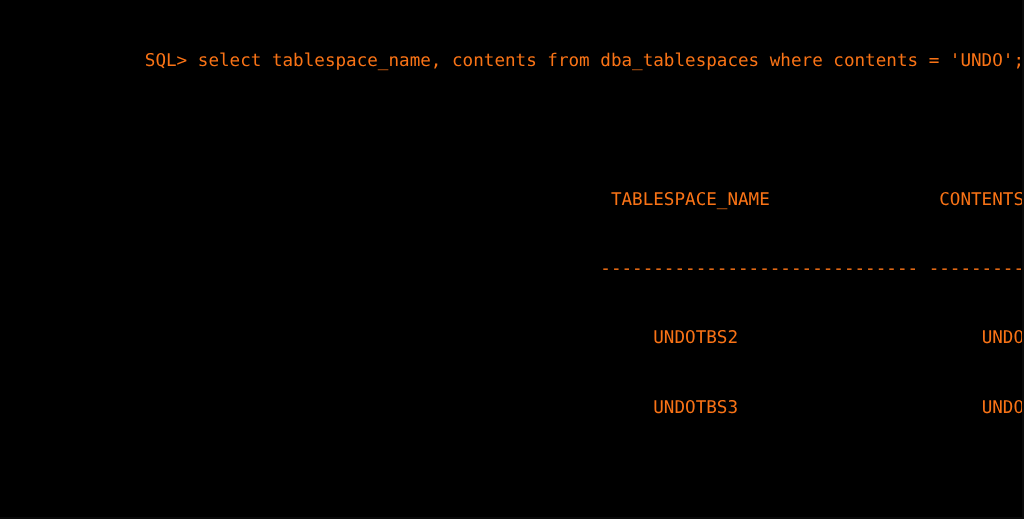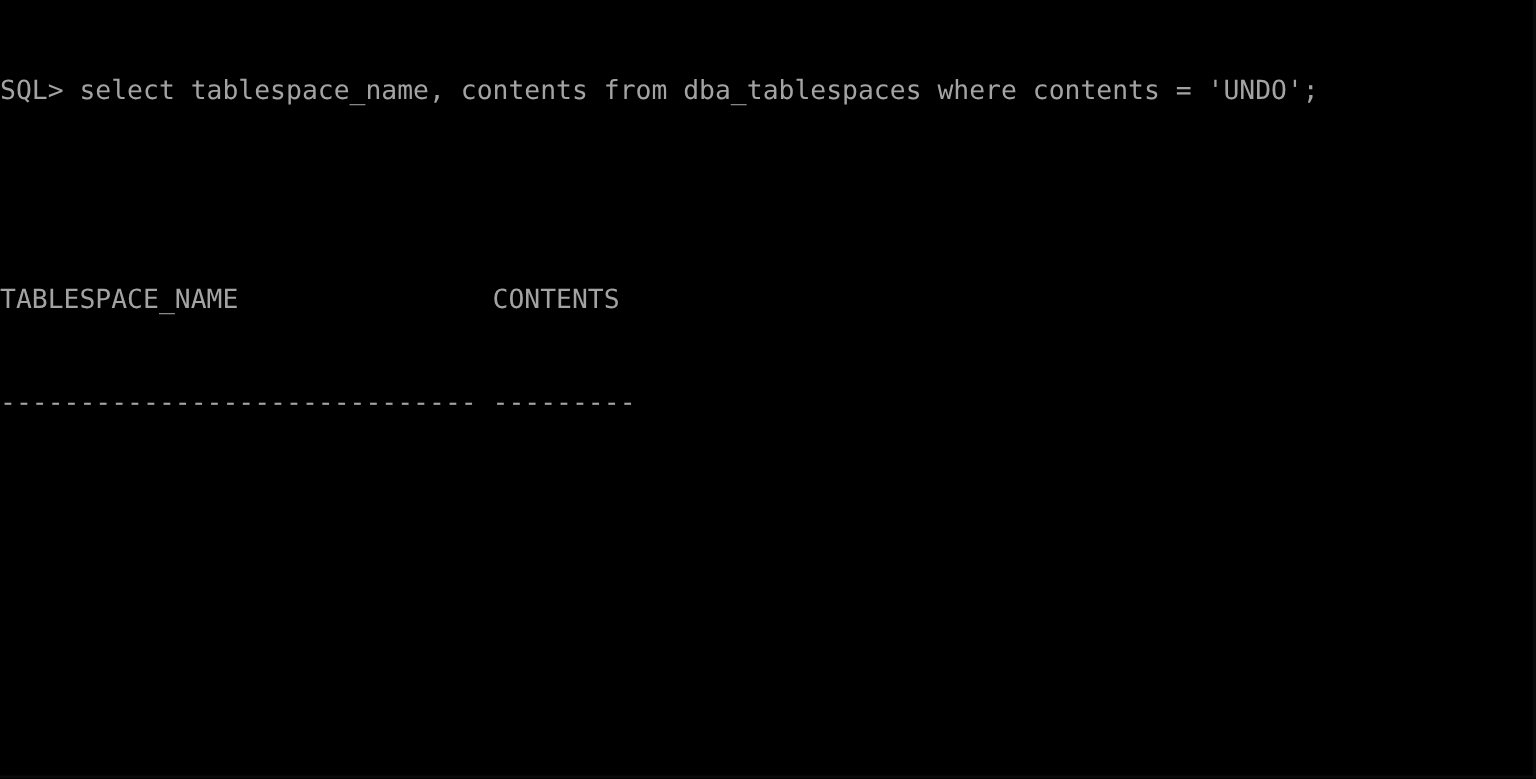--- a/index.html
+++ b/index.html
@@ -27,35 +27,38 @@
     line-height: 23.1px;
     letter-spacing: 0px;
     color: #d8d8d8;
     white-space: pre;
     -webkit-font-smoothing: none;
     text-rendering: geometricPrecision;
   }
   .line {
     height: 23.1px;
     white-space: pre;
-    color: #a3a3a3;
+    color: #f97316;
+    text-align: right;
   }
   .blank {
     height: 23.1px;
   }
 </style>
 </head>
 <body>
 
 <div id="terminal">
   <div id="screen">
     <div class="line">SQL&gt; select tablespace_name, contents from dba_tablespaces where contents = 'UNDO';</div>
     <div class="line blank"></div>
     <div class="line">TABLESPACE_NAME                CONTENTS</div>
     <div class="line">------------------------------ ---------</div>
+    <div class="line">UNDOTBS2                       UNDO</div>
+    <div class="line">UNDOTBS3                       UNDO</div>
     
     
     
     
     
     
     
     
     
     

